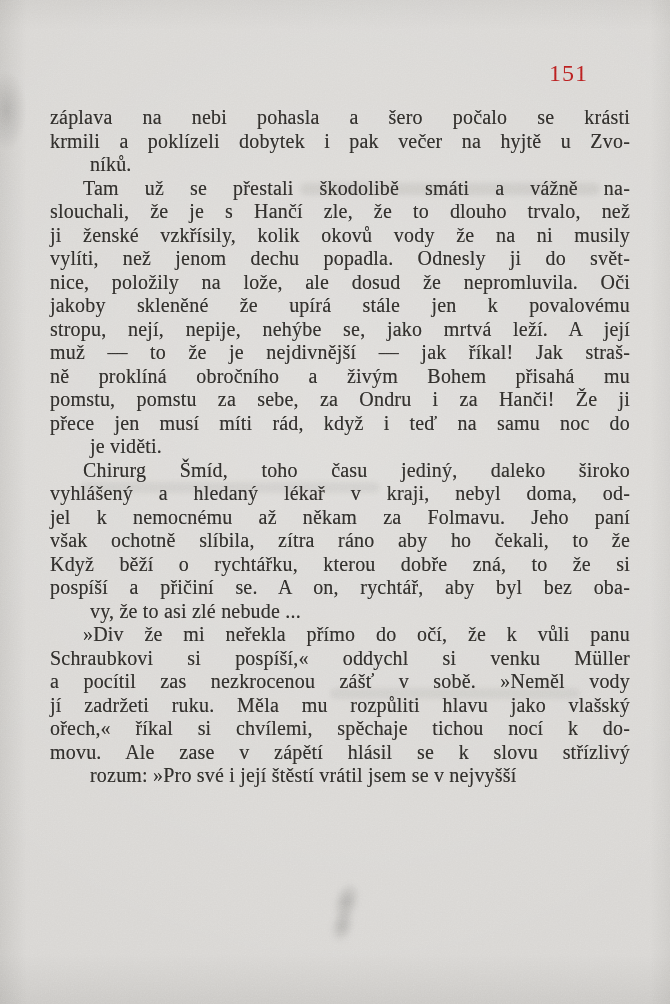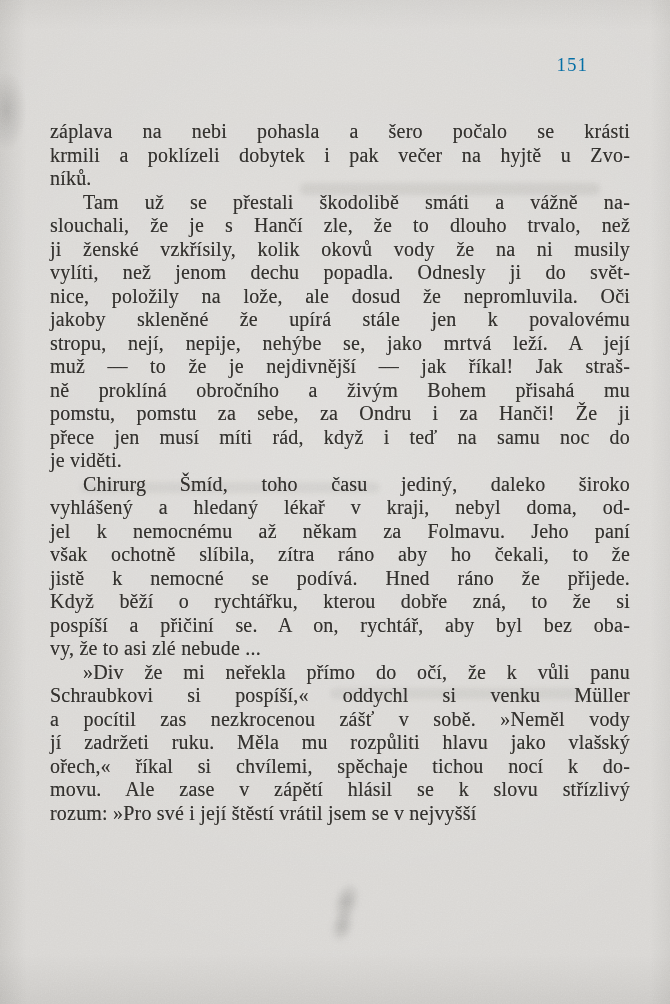--- a/index.html
+++ b/index.html
@@ -25,48 +25,48 @@
       radial-gradient(120% 85% at 52% 40%, rgba(255,255,255,0.16), rgba(255,255,255,0) 70%),
       radial-gradient(3% 4% at 1% 11%, rgba(40,40,38,0.18), rgba(40,40,38,0) 100%),
       linear-gradient(to right, rgba(70,68,62,0.10), rgba(70,68,62,0) 4%),
       linear-gradient(to left, rgba(70,68,62,0.07), rgba(70,68,62,0) 3%),
       linear-gradient(to bottom, rgba(70,68,62,0.06), rgba(70,68,62,0) 3%),
       linear-gradient(to top, rgba(70,68,62,0.09), rgba(70,68,62,0) 5%);
   }
 
   .page-number {
     position: absolute;
-    top: 54px;
+    top: 60px;
     right: 82px;
     z-index: 3;
-    font-size: 19px;
+    font-size: 24px;
     letter-spacing: 1px;
-    color: #0369a1;
+    color: #b91c1c;
   }
 
   .text-block {
     position: absolute;
-    top: 120px;
+    top: 106px;
     left: 50px;
     width: 580px;
     z-index: 3;
     font-size: 20px;
     line-height: 23.5px;
     color: #2d2b28;
     letter-spacing: 0.2px;
     text-shadow: 0 0 0.5px rgba(45,43,40,0.55);
   }
 
   .line {
     text-align: justify;
     text-align-last: justify;
     white-space: nowrap; 
     overflow: visible;
   }
-  .line.last { text-align-last: left; white-space: normal; }
+  .line.last { text-align-last: left; white-space: normal; margin-left: 40px; }
   .line.indent { text-indent: 33px; }
 
   
   .line { display: block; width: 100%; }
 
   
   .smudge {
     position: absolute;
     left: 328px;
     top: 878px;
@@ -128,21 +128,20 @@
     <div class="line">stropu, nejí, nepije, nehýbe se, jako mrtvá leží. A její</div>
     <div class="line">muž — to že je nejdivnější — jak říkal! Jak straš-</div>
     <div class="line">ně proklíná obročního a živým Bohem přisahá mu</div>
     <div class="line">pomstu, pomstu za sebe, za Ondru i za Hanči! Že ji</div>
     <div class="line">přece jen musí míti rád, když i teď na samu noc do</div>
     <div class="line last">je viděti.</div>
     <div class="line indent">Chirurg Šmíd, toho času jediný, daleko široko</div>
     <div class="line">vyhlášený a hledaný lékař v kraji, nebyl doma, od-</div>
     <div class="line">jel k nemocnému až někam za Folmavu. Jeho paní</div>
     <div class="line">však ochotně slíbila, zítra ráno aby ho čekali, to že</div>
-    <div class="line">jistě k nemocné se podívá. Hned ráno že přijede.</div>
     <div class="line">Když běží o rychtářku, kterou dobře zná, to že si</div>
     <div class="line">pospíší a přičiní se. A on, rychtář, aby byl bez oba-</div>
     <div class="line last">vy, že to asi zlé nebude ...</div>
     <div class="line indent">»Div že mi neřekla přímo do očí, že k vůli panu</div>
     <div class="line">Schraubkovi si pospíší,« oddychl si venku Müller</div>
     <div class="line">a pocítil zas nezkrocenou zášť v sobě. »Neměl vody</div>
     <div class="line">jí zadržeti ruku. Měla mu rozpůliti hlavu jako vlašský</div>
     <div class="line">ořech,« říkal si chvílemi, spěchaje tichou nocí k do-</div>
     <div class="line">movu. Ale zase v zápětí hlásil se k slovu střízlivý</div>
     <div class="line last">rozum: »Pro své i její štěstí vrátil jsem se v nejvyšší</div>

